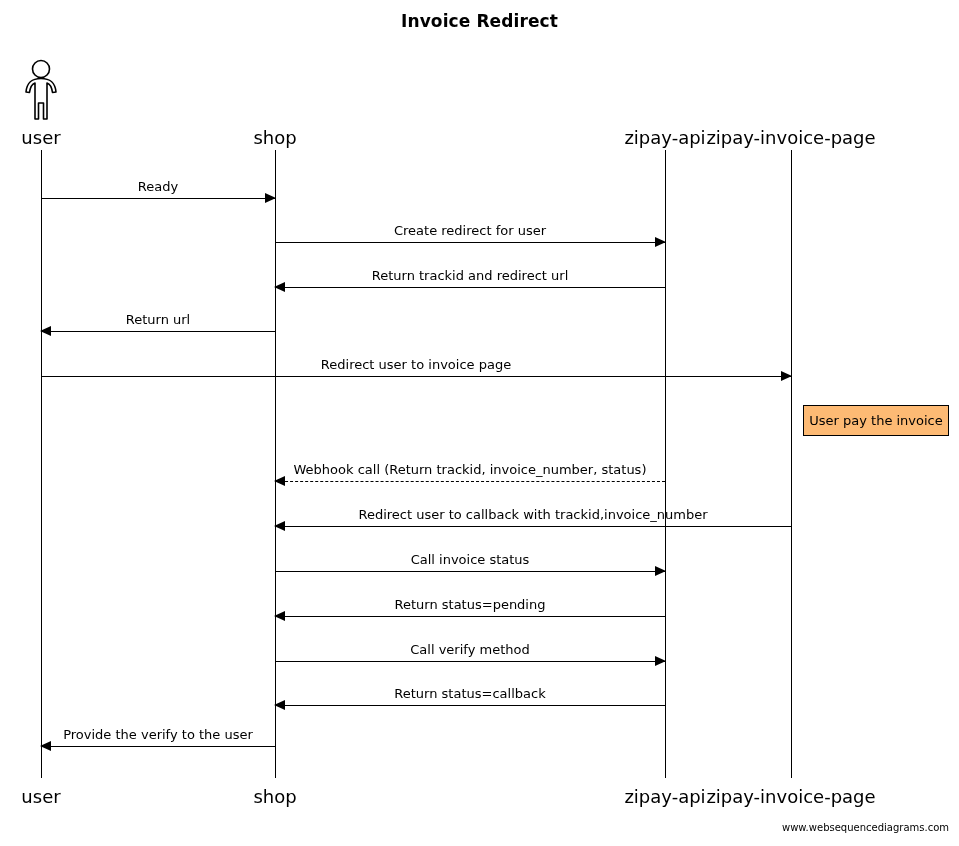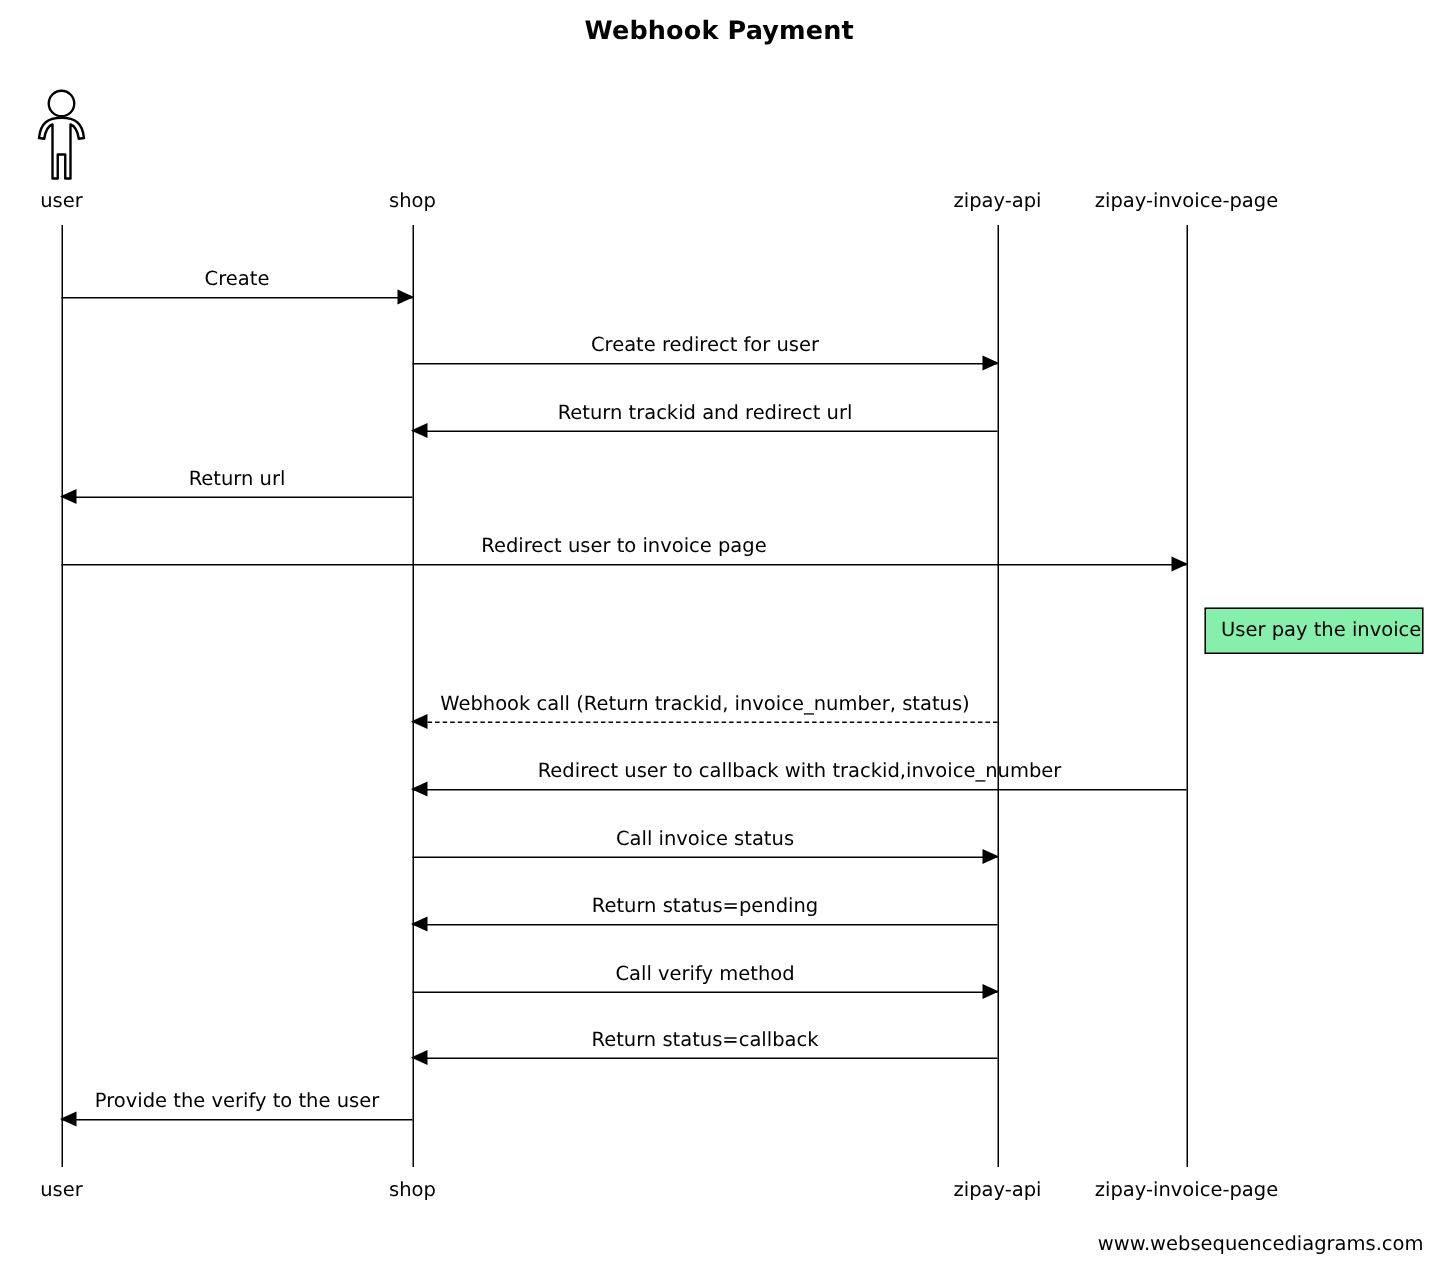--- a/index.html
+++ b/index.html
@@ -25,27 +25,27 @@
     width: 959px;
     text-align: center;
     font-size: 17px;
     font-weight: bold;
     letter-spacing: 0.1px;
   }
   .footer {
     position: absolute;
     right: 10px;
     top: 822px;
-    font-size: 13px;
+    font-size: 10px;
     text-align: center;
   }
   
   .plabel {
     position: absolute;
-    font-size: 13px;
+    font-size: 18px;
     text-align: center;
     white-space: nowrap;
     transform: translateX(-50%);
   }
   .lifeline {
     position: absolute;
     width: 1px;
     background: #000000;
   }
   
@@ -92,36 +92,36 @@
     left: 0;
     width: 100%;
     text-align: center;
     font-size: 13px;
     white-space: nowrap;
   }
   
   .note {
     position: absolute;
     border: 1px solid #000000;
-    background: #86efac;
+    background: #fdba74;
     box-sizing: border-box;
     display: flex;
     align-items: center;
-    justify-content: flex-start;
+    justify-content: center;
     font-size: 13px;
     white-space: nowrap;
     padding: 0 10px;
   }
 </style>
 </head>
 <body>
 
 <div id="diagram">
 
-  <div class="title">Webhook Payment</div>
+  <div class="title">Invoice Redirect</div>
 
   <div class="actor" style="left:19px; top:59px;">
     <svg width="44" height="62" viewBox="0 0 44 62" xmlns="http://www.w3.org/2000/svg">
       <circle cx="22" cy="10" r="8.5" fill="none" stroke="#000" stroke-width="1.6"></circle>
       <path d="M22 19.5 C13 19.5 8 23 7 33 L10.5 33.5 C11.5 26.5 14.5 24.5 16 24 L16 44 L16 60 L19.5 60 L19.5 44 L24.5 44 L24.5 60 L28 60 L28 44 L28 24 C29.5 24.5 32.5 26.5 33.5 33.5 L37 33 C36 23 31 19.5 22 19.5 Z" fill="none" stroke="#000" stroke-width="1.6" stroke-linejoin="round"></path>
     </svg>
   </div>
 
   <div class="plabel" style="left:41px; top:127px;">user</div>
   <div class="plabel" style="left:275px; top:127px;">shop</div>
@@ -129,21 +129,21 @@
   <div class="plabel" style="left:791px; top:127px;">zipay-invoice-page</div>
 
   <div class="lifeline" style="left:41px;  top:150px; height:628px;"></div>
   <div class="lifeline" style="left:275px; top:150px; height:628px;"></div>
   <div class="lifeline" style="left:665px; top:150px; height:628px;"></div>
   <div class="lifeline" style="left:791px; top:150px; height:628px;"></div>
 
   <div class="msg right" style="left:41px; top:198px; width:234px;">
     <div class="line"></div>
     <div class="head"></div>
-    <div class="mlabel">Create</div>
+    <div class="mlabel">Ready</div>
   </div>
 
   <div class="msg right" style="left:275px; top:242px; width:390px;">
     <div class="line"></div>
     <div class="head"></div>
     <div class="mlabel">Create redirect for user</div>
   </div>
 
   <div class="msg left" style="left:275px; top:287px; width:390px;">
     <div class="line"></div>

